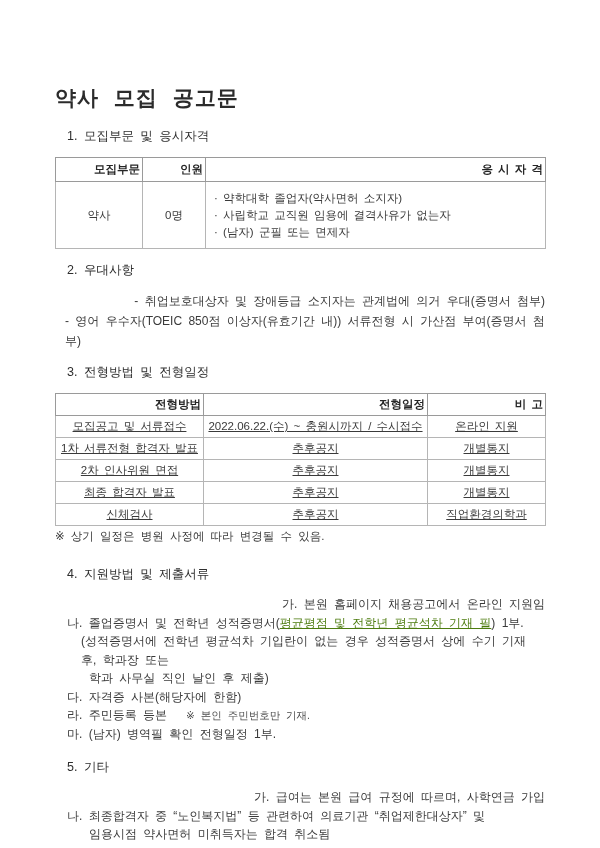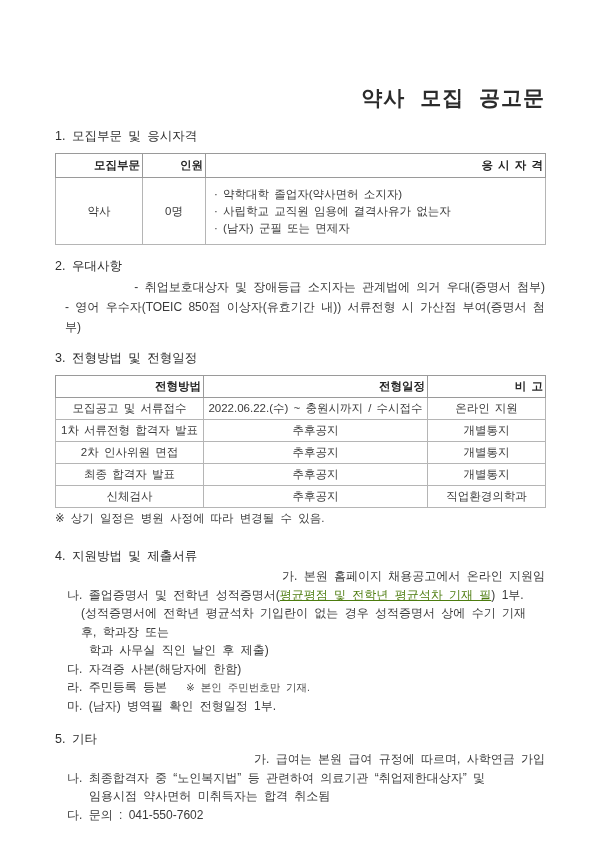--- a/index.html
+++ b/index.html
@@ -8,33 +8,33 @@
     width:600px;height:848px;
     margin:0 auto;
     background:#ffffff;
     font-family:"Liberation Sans","DejaVu Sans",sans-serif;
     color:#333333;
     box-sizing:border-box;
     padding:84px 55px 0 55px;
     overflow:hidden;
   }
   .doc-title{
-    text-align:right;
+    text-align:left;
     font-size:21px;
     font-weight:bold;
     color:#2b2b2b;
     letter-spacing:1px;
     word-spacing:8px;
     margin:0 0 14px 0;
   }
   .section-heading{
     font-size:12.5px;
     color:#2e2e2e;
     word-spacing:3px;
-    margin:0;
+    margin:12px;
     padding:0;
   }
   .s1-heading{margin-top:16px;}
   .s2-heading{margin-top:13px;}
   .s3-heading{margin-top:13px;}
   .s4-heading{margin-top:22px;}
   .s5-heading{margin-top:16px;}
 
   table{
     border-collapse:collapse;
@@ -54,21 +54,21 @@
   }
   .tbl td{
     text-align:center;
     padding:3px 2px;
     border:1px solid #b5b5b5;
   }
   .tbl1 .qual-cell{text-align:left;padding:4px 8px;}
   .tbl1 td{height:58px;}
   .tbl1 th{height:14px;}
   .tbl2 th{height:12px;padding:3px 2px;}
-  .tbl2 td{height:13px;padding:3px 2px;}
+  .tbl2 td{height:13px;padding:3px 2px;text-decoration:underline;}
   .qual-line{line-height:17px;}
 
   .note{
     font-size:11.5px;
     color:#3a3a3a;
     word-spacing:3px;
     margin-top:3px;
   }
   .item{
     font-size:12px;

